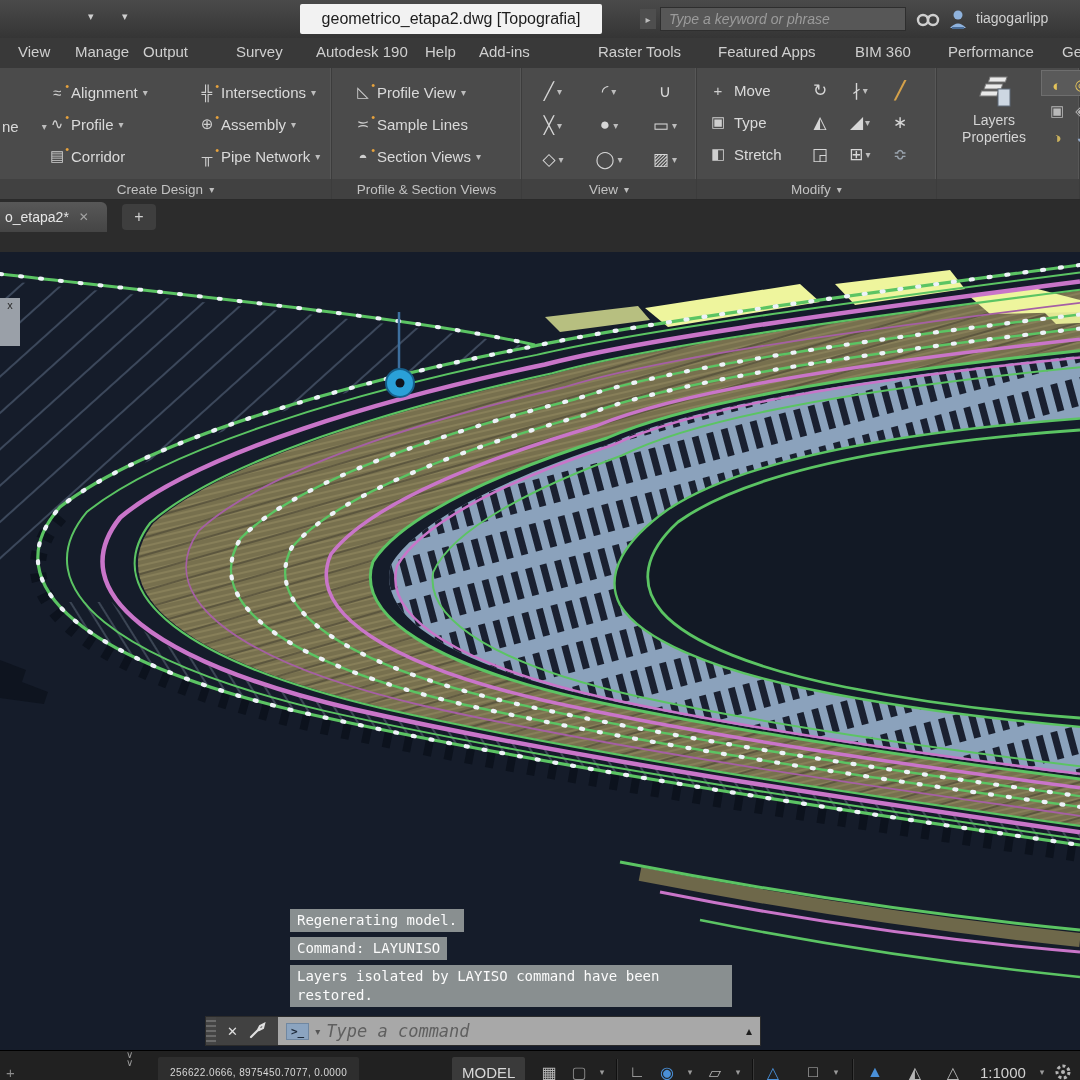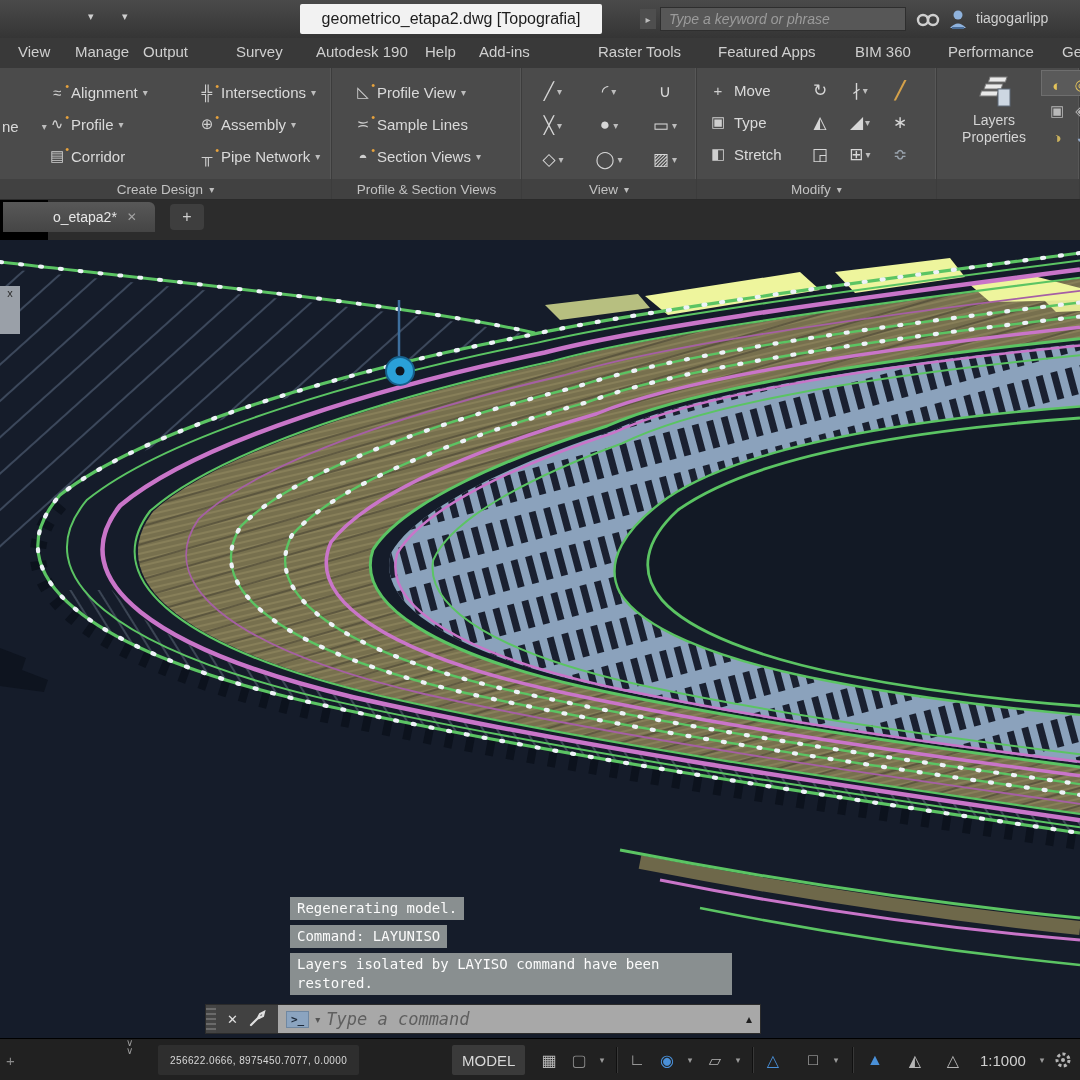--- a/index.html
+++ b/index.html
@@ -50,21 +50,21 @@
                 gap:2px;font-size:17px;color:#d6d6d6;}
   .layerbtn{position:absolute;left:14px;top:6px;width:86px;text-align:center;font-size:14px;
             color:#d5d5d5;line-height:17px;}
   .layermini{position:absolute;left:108px;top:4px;display:grid;grid-template-columns:24px 24px;
              grid-auto-rows:26px;font-size:15px;}
   .layermini span{display:flex;align-items:center;justify-content:center;}
   .lm-box{position:absolute;left:104px;top:2px;width:56px;height:26px;background:#5a5a5a;
           border:1px solid #6e6e6e;}
 
   
-  .filetabs{position:relative;height:40px;background:#2c2c2c;margin-left:48px;}
+  .filetabs{position:relative;height:52px;background:#2c2c2c;}
   .ftab{position:absolute;left:-45px;top:2px;width:152px;height:30px;background:linear-gradient(#585858,#454545);
         border-radius:0 6px 0 0;color:#e6e6e6;font-size:14px;display:flex;align-items:center;
         padding-left:50px;gap:10px;}
   .ftab .x{color:#a5a5a5;font-size:12px;}
   .newtab{position:absolute;left:122px;top:4px;width:34px;height:26px;background:#3e3e3e;
           border-radius:4px;color:#cfcfcf;display:flex;align-items:center;justify-content:center;font-size:16px;}
 
   
   .viewport{position:relative;height:798px;background:#151c2a;overflow:hidden;}
   .viewport svg.draw{position:absolute;left:0;top:0;}

